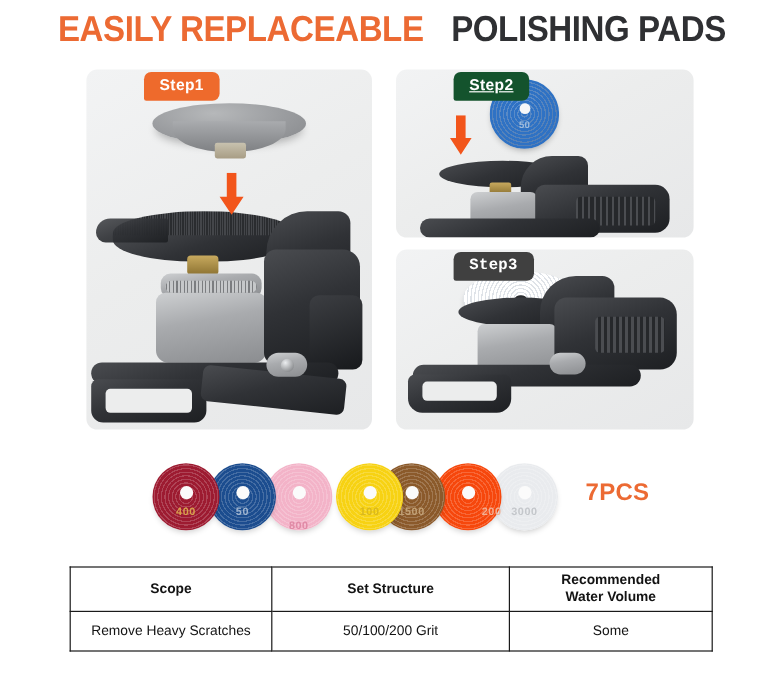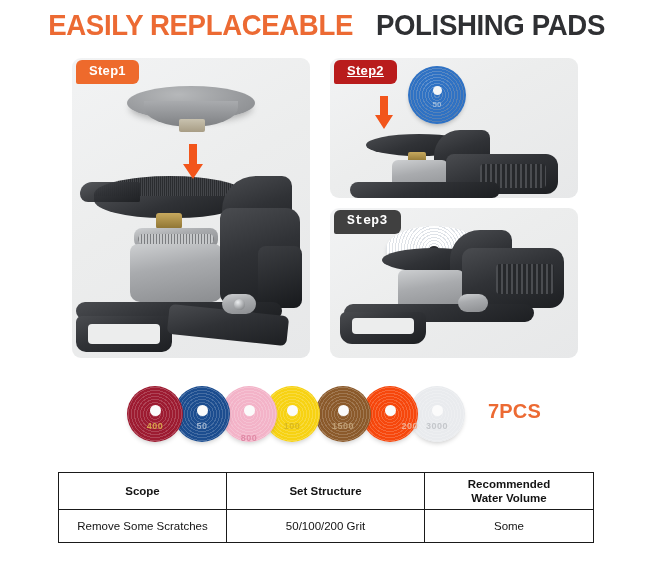--- a/index.html
+++ b/index.html
@@ -43,20 +43,21 @@
     position: absolute;
     z-index: 5;
     background: #ee6a2c;
     color: #ffffff;
     font-size: 13px;
     font-weight: bold;
     padding: 4px 13px 5px 13px;
     border-radius: 6px 6px 6px 2px;
     letter-spacing: 0.3px;
     line-height: 1.15;
+    margin-left: 44px;
   }
   #badge-1 { left: 76px;  top: 60px; }
   #badge-2 { left: 334px; top: 60px; }
   #badge-3 { left: 334px; top: 210px; }
 
   
   .arrow { position: absolute; z-index: 4; }
 
   
   .art { position: absolute; }
@@ -202,21 +203,21 @@
     </svg>
 
     <div class="gbody" style="left:36px; top:76px; width:106px; height:22px; border-radius:53px/11px;"></div>
     <div class="gbody" style="left:104px; top:72px; width:56px; height:44px; border-radius:26px 8px 10px 6px;"></div>
     <div class="art" style="left:78px; top:94px; width:18px; height:10px; background:linear-gradient(180deg,#c7a95e,#8d7332); border-radius:2px;"></div>
     <div class="gmetal" style="left:62px; top:102px; width:56px; height:34px; border-radius:6px;"></div>
     <div class="gbody" style="left:116px; top:96px; width:112px; height:40px; border-radius:8px 12px 12px 8px;"></div>
     <div class="art" style="left:150px; top:106px; width:66px; height:24px; background:repeating-linear-gradient(90deg,#4b4d51 0 2px,#26282b 2px 5px); border-radius:4px;"></div>
     <div class="gbody" style="left:20px; top:124px; width:150px; height:16px; border-radius:8px;"></div>
   </div>
-  <div class="step-badge" id="badge-2" style="background: #b91c1c; text-decoration: underline;">Step2</div>
+  <div class="step-badge" id="badge-2" style="background: #14532d; text-decoration: underline;">Step2</div>
 
   <div class="panel" id="panel-3">
 
     <div class="art" style="left:56px; top:18px; width:96px; height:46px; border-radius:50%;
          background:repeating-radial-gradient(circle at 50% 50%, #ffffff 0 2px, #dfe3e8 2px 3px), radial-gradient(ellipse at 45% 30%, #ffffff, #d7dbe0);
          box-shadow:0 3px 5px -2px rgba(0,0,0,.3);">
       <div style="position:absolute; left:50%; top:50%; width:10px; height:6px; margin-left:-5px; margin-top:-3px; background:#2a2c2f; border-radius:50%;"></div>
     </div>
     <div class="gbody" style="left:52px; top:40px; width:104px; height:24px; border-radius:52px/12px;"></div>
     <div class="gbody" style="left:120px; top:22px; width:62px; height:62px; border-radius:30px 10px 14px 8px;"></div>
@@ -236,21 +237,21 @@
         <div class="grit" style="color: rgb(217, 162, 74);">400</div>
       </div>
       <div class="pad" style="left: 174px; top: 386px; z-index: 9; background: repeating-radial-gradient(circle, rgb(28, 77, 143) 0px, rgb(28, 77, 143) 2px, rgba(255, 255, 255, 0.18) 2px, rgba(255, 255, 255, 0.18) 3px), radial-gradient(at 38% 28%, rgb(28, 77, 143), rgb(28, 77, 143)); box-shadow: rgba(0, 0, 0, 0.22) 0px 3px 5px -2px;">
         <div class="hole"></div>
         <div class="grit" style="color: rgb(159, 180, 207);">50</div>
       </div>
       <div class="pad" style="left: 221px; top: 386px; z-index: 8; background: repeating-radial-gradient(circle, rgb(243, 179, 200) 0px, rgb(243, 179, 200) 2px, rgba(255, 255, 255, 0.18) 2px, rgba(255, 255, 255, 0.18) 3px), radial-gradient(at 38% 28%, rgb(243, 179, 200), rgb(243, 179, 200)); box-shadow: rgba(0, 0, 0, 0.22) 0px 3px 5px -2px;">
         <div class="hole"></div>
         <div class="grit" style="color: rgb(224, 138, 166); margin-top: 12px;">800</div>
       </div>
-      <div class="pad" style="left: 264px; top: 386px; z-index: 7; background: repeating-radial-gradient(circle, rgb(247, 210, 19) 0px, rgb(247, 210, 19) 2px, rgba(255, 255, 255, 0.18) 2px, rgba(255, 255, 255, 0.18) 3px), radial-gradient(at 38% 28%, rgb(247, 210, 19), rgb(247, 210, 19)); box-shadow: rgba(0, 0, 0, 0.22) 0px 3px 5px -2px;">
+      <div class="pad" style="left: 280px; top: 386px; z-index: 7; background: repeating-radial-gradient(circle, rgb(247, 210, 19) 0px, rgb(247, 210, 19) 2px, rgba(255, 255, 255, 0.18) 2px, rgba(255, 255, 255, 0.18) 3px), radial-gradient(at 38% 28%, rgb(247, 210, 19), rgb(247, 210, 19)); box-shadow: rgba(0, 0, 0, 0.22) 0px 3px 5px -2px;">
         <div class="hole"></div>
         <div class="grit" style="color: rgb(217, 184, 30);">100</div>
       </div>
       <div class="pad" style="left: 315px; top: 386px; z-index: 6; background: repeating-radial-gradient(circle, rgb(139, 90, 43) 0px, rgb(139, 90, 43) 2px, rgba(255, 255, 255, 0.18) 2px, rgba(255, 255, 255, 0.18) 3px), radial-gradient(at 38% 28%, rgb(139, 90, 43), rgb(139, 90, 43)); box-shadow: rgba(0, 0, 0, 0.22) 0px 3px 5px -2px;">
         <div class="hole"></div>
         <div class="grit" style="color: rgb(194, 161, 118);">1500</div>
       </div>
       <div class="pad" style="left: 362px; top: 386px; z-index: 5; background: repeating-radial-gradient(circle, rgb(246, 71, 12) 0px, rgb(246, 71, 12) 2px, rgba(255, 255, 255, 0.18) 2px, rgba(255, 255, 255, 0.18) 3px), radial-gradient(at 38% 28%, rgb(246, 71, 12), rgb(246, 71, 12)); box-shadow: rgba(0, 0, 0, 0.22) 0px 3px 5px -2px;">
         <div class="hole"></div>
         <div class="grit" style="color: rgb(240, 176, 148); text-align: right;">200</div>
@@ -268,20 +269,20 @@
         <th class="col-scope">Scope</th>
         <th class="col-struct">Set Structure</th>
         <th class="col-water">
           <span>Recommended</span><br>
           <span>Water Volume</span>
         </th>
       </tr>
     </thead>
     <tbody id="spec-body">
         <tr>
-          <td>Remove Some Scratches</td>
+          <td>Remove Heavy Scratches</td>
           <td>50/100/200 Grit</td>
           <td>Some</td>
         </tr>
       </tbody>
   </table>
 
 </div>
 
 </body></html>

